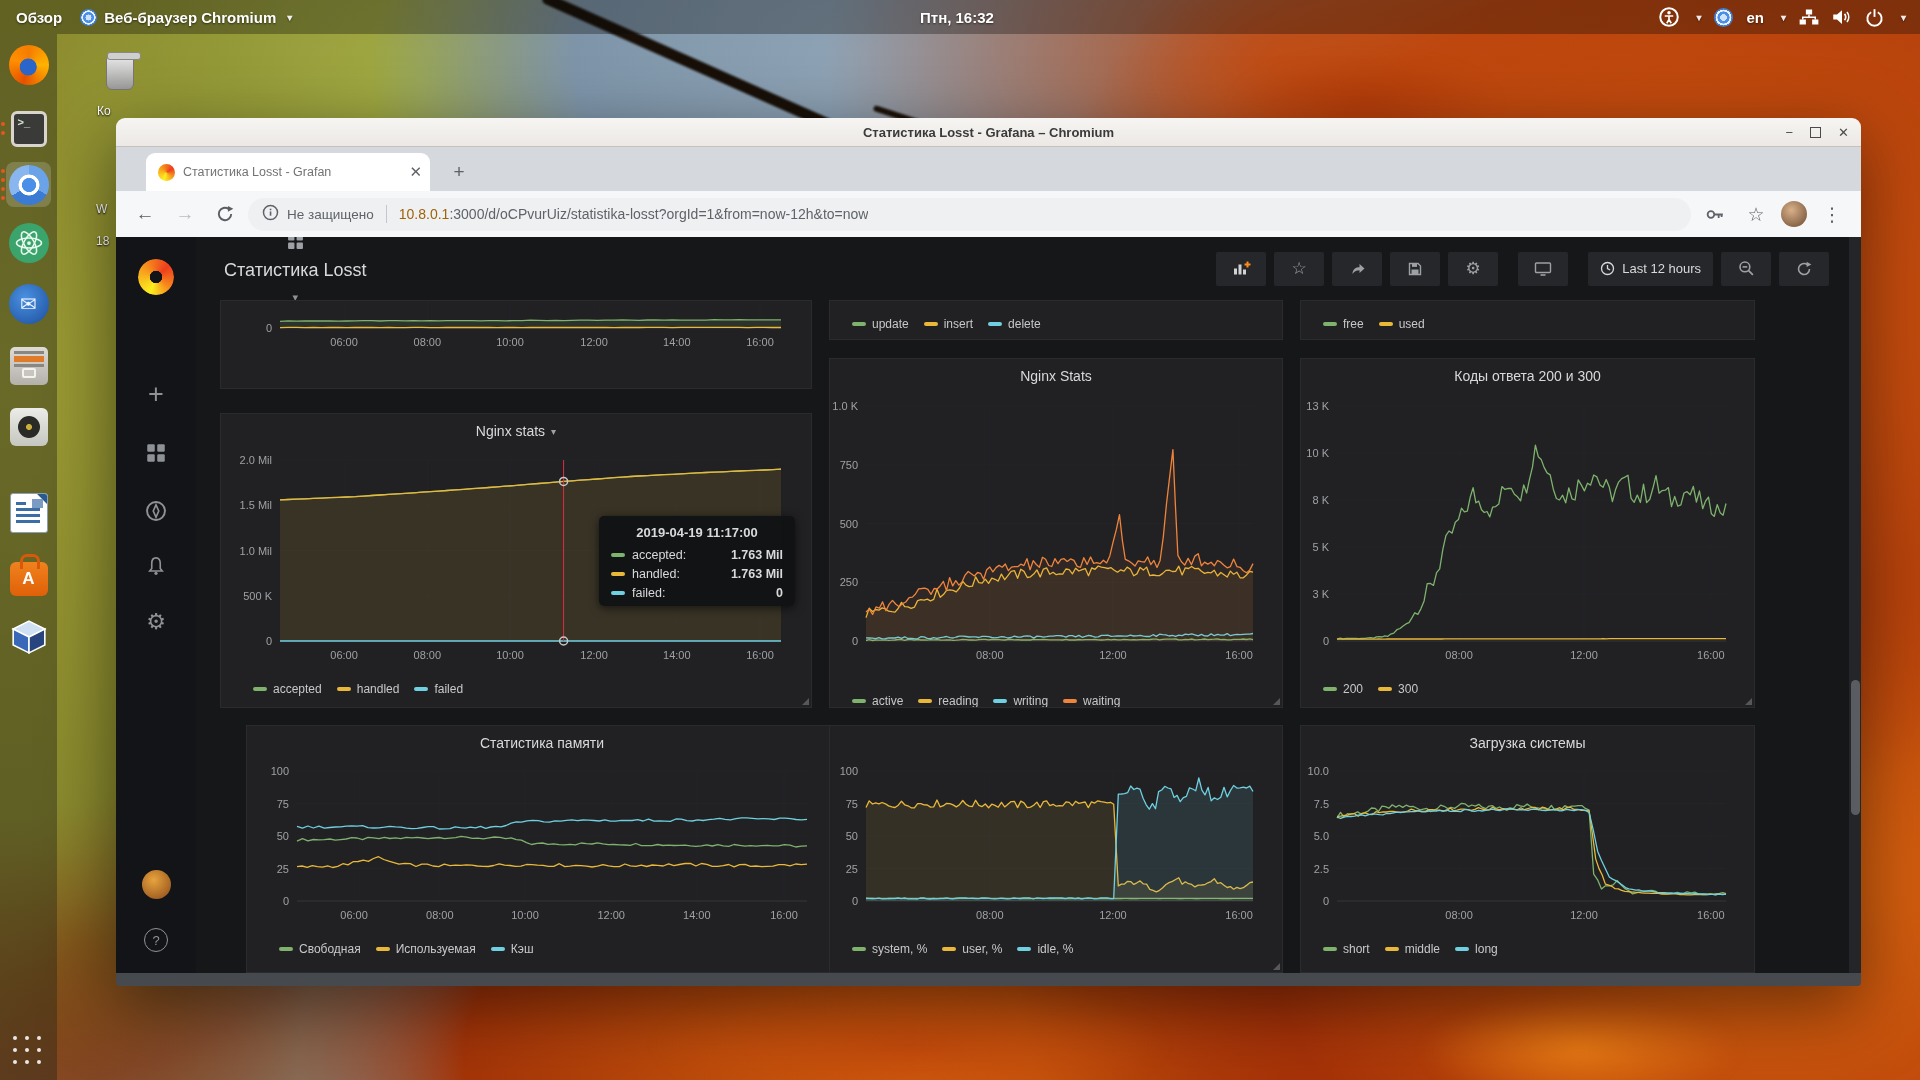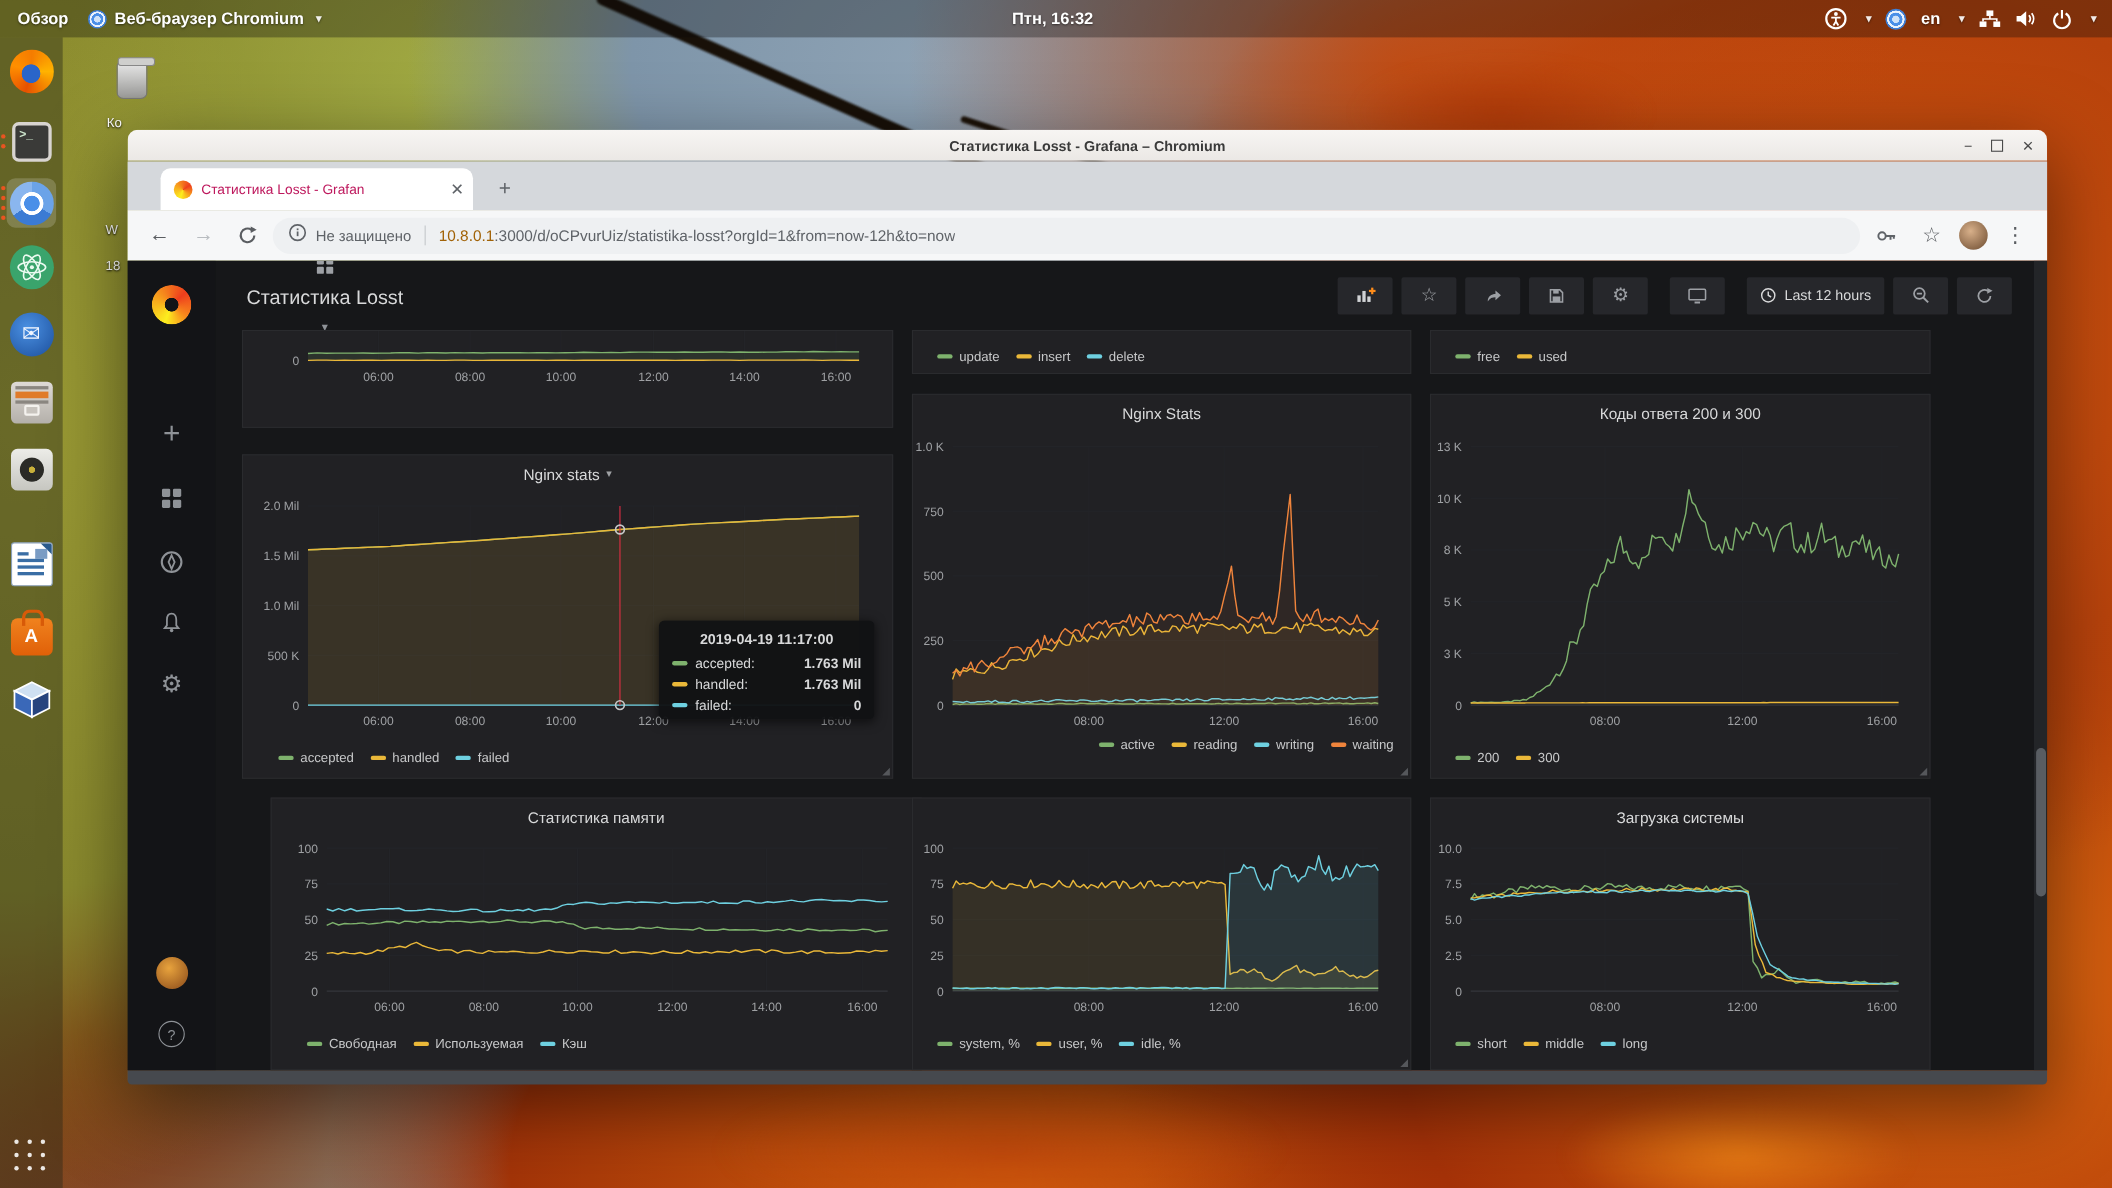--- a/index.html
+++ b/index.html
@@ -63,21 +63,21 @@
 
   
   #window{position:absolute;left:116px;top:118px;width:1745px;height:867px;border-radius:9px 9px 4px 4px;box-shadow:0 22px 70px rgba(0,0,0,.5);z-index:20;}
   #titlebar{height:28px;background:linear-gradient(#f7f5f3,#ebe8e5);border-bottom:1px solid #c6c1bb;border-radius:9px 9px 0 0;position:relative;}
   #titlebar .wtitle{position:absolute;left:0;right:0;top:0;height:28px;display:flex;align-items:center;justify-content:center;font-size:13px;font-weight:700;color:#3a3a3a;}
   .winbtns{position:absolute;right:12px;top:0;height:28px;display:flex;align-items:center;gap:17px;color:#4a4a4a;font-size:13px;}
   .winbtns .sq{width:9px;height:9px;border:1.5px solid #4a4a4a;display:inline-block;}
   #tabstrip{height:44px;background:#d5d8dc;position:relative;}
   #tab{position:absolute;left:30px;top:6px;width:284px;height:38px;background:#fff;border-radius:9px 9px 0 0;display:flex;align-items:center;padding:0 8px 0 12px;box-sizing:border-box;}
   #tab .favicon{width:17px;height:17px;border-radius:50%;background:conic-gradient(from 200deg,#fcee1f,#f79d1c 30%,#ee3e1d 60%,#f79d1c 80%,#fcee1f);margin-right:8px;flex:none;}
-  #tab .tabtitle{font-size:12.5px;color:#be185d;white-space:nowrap;overflow:hidden;flex:1;-webkit-mask-image:linear-gradient(90deg,#000 85%,transparent);mask-image:linear-gradient(90deg,#000 85%,transparent);}
+  #tab .tabtitle{font-size:12.5px;color:#737373;white-space:nowrap;overflow:hidden;flex:1;-webkit-mask-image:linear-gradient(90deg,#000 85%,transparent);mask-image:linear-gradient(90deg,#000 85%,transparent);}
   #tab .tclose{color:#5f6368;font-size:15px;margin-left:6px;flex:none;}
   #newtab{position:absolute;left:330px;top:12px;width:26px;height:26px;display:flex;align-items:center;justify-content:center;color:#5f6368;font-size:19px;border-radius:50%;}
   #toolbar{height:46px;background:#f6f7f8;display:flex;align-items:center;padding:0 12px;gap:6px;}
   .navic{width:34px;height:34px;display:flex;align-items:center;justify-content:center;font-size:19px;color:#5a5d61;flex:none;}
   .navic.dis{color:#b8bcc0;}
   #omnibox{flex:1;height:33px;background:#eef0f2;border-radius:17px;display:flex;align-items:center;padding:0 14px;gap:8px;min-width:0;}
   #omnibox .sec{color:#5f6368;font-size:13.5px;flex:none;}
   #omnibox .div{width:1px;height:18px;background:#c4c7ca;flex:none;margin:0 4px;}
   #omnibox .url{font-size:14px;color:#5f6368;white-space:nowrap;overflow:hidden;}
   #omnibox .url b{color:#a16207;font-weight:400;text-align:center;}
@@ -103,21 +103,21 @@
   .gbtn.time{width:auto;padding:0 12px;gap:7px;font-size:13px;color:#d8d9da;margin-left:12px;}
   .panel{position:absolute;background:#212124;border:1px solid #2a2b2e;box-sizing:border-box;overflow:hidden;}
   .panel.rz:after{content:"";position:absolute;right:2px;bottom:2px;width:0;height:0;border-left:7px solid transparent;border-bottom:7px solid #55575b;}
   .ptitle{position:absolute;left:0;right:0;top:6px;height:22px;display:flex;align-items:center;justify-content:center;gap:6px;font-size:14px;color:#d8d9da;}
   .ptitle .pcaret{color:#9fa1a4;font-size:10px;}
   .chart{position:absolute;}
   svg .tick{fill:#9fa1a4;font-size:11px;font-family:"Liberation Sans",sans-serif;}
   .plegend{position:absolute;left:0;right:0;height:26px;display:flex;align-items:center;}
   .plegend .li{display:inline-flex;align-items:center;margin-right:15px;font-size:12px;color:#c7c8c9;}
   .plegend .li i{width:14px;height:4px;border-radius:2px;margin-right:6px;display:inline-block;}
-  .gtooltip{position:absolute;background:rgba(17,18,20,.96);border-radius:5px;padding:9px 12px 6px;z-index:5;box-shadow:0 2px 10px rgba(0,0,0,.6);margin-top:48px;}
+  .gtooltip{position:absolute;background:rgba(17,18,20,.96);border-radius:5px;padding:9px 12px 6px;z-index:5;box-shadow:0 2px 10px rgba(0,0,0,.6);}
   .tt-time{text-align:center;color:#d8d9da;font-size:13px;font-weight:700;margin-bottom:8px;}
   .tt-row{display:flex;align-items:center;font-size:12.5px;color:#d8d9da;margin-top:5px;}
   .tt-row i{width:14px;height:4px;border-radius:2px;margin-right:7px;flex:none;}
   .tt-val{margin-left:auto;font-weight:700;padding-left:18px;}
   #gscroll{position:absolute;right:0;top:0;width:12px;height:736px;background:#232528;}
   #gscroll .thumb{position:absolute;left:1.5px;width:9px;top:443px;height:135px;background:#595d62;border-radius:5px;}
   #bottomstrip{height:13px;background:#46494e;border-radius:0 0 4px 4px;}
 </style>
 </head>
 <body>
@@ -564,21 +564,21 @@
                 <text x="159.8" y="270" text-anchor="middle" class="tick">08:00</text>
                 <text x="282.9" y="270" text-anchor="middle" class="tick">12:00</text>
                 <text x="409.1" y="270" text-anchor="middle" class="tick">16:00</text>
                 <path d="M36.0 251.5L39.2 250.7L42.5 251.5L45.7 251.0L48.9 251.1L52.1 251.1L55.4 250.9L58.6 251.3L61.8 251.2L65.0 251.0L68.3 250.5L71.5 250.7L74.7 251.3L77.9 250.5L81.2 250.7L84.4 251.0L87.6 250.5L90.8 251.0L94.0 250.8L97.3 251.1L100.5 250.7L103.7 250.8L106.9 250.7L110.2 251.0L113.4 251.2L116.6 251.0L119.9 250.9L123.1 251.3L126.3 251.2L129.5 250.9L132.8 250.4L136.0 250.6L139.2 251.0L142.4 250.9L145.6 251.1L148.9 250.7L152.1 250.3L155.3 250.4L158.6 250.8L161.8 250.5L165.0 250.7L168.2 250.3L171.4 250.8L174.7 251.0L177.9 250.5L181.1 250.4L184.4 250.9L187.6 250.7L190.8 251.0L194.0 251.0L197.3 250.9L200.5 251.0L203.7 250.4L206.9 250.6L210.2 250.7L213.4 250.3L216.6 250.6L219.8 250.9L223.1 250.8L226.3 250.9L229.5 250.9L232.7 251.0L236.0 250.3L239.2 251.0L242.4 251.0L245.6 251.0L248.9 250.5L252.1 250.8L255.3 250.7L258.5 250.7L261.8 250.7L265.0 250.5L268.2 250.9L271.4 251.0L274.6 250.8L277.9 250.4L281.1 250.9L284.3 250.3L287.6 250.8L290.8 250.9L294.0 250.3L297.2 250.6L300.4 250.9L303.7 250.7L306.9 250.9L310.1 250.6L313.4 250.5L316.6 250.6L319.8 250.5L323.0 250.1L326.3 250.2L329.5 250.8L332.7 250.4L335.9 250.2L339.1 250.2L342.4 250.2L345.6 250.0L348.8 250.8L352.1 250.9L355.3 250.4L358.5 250.7L361.7 250.0L364.9 250.8L368.2 250.7L371.4 250.4L374.6 250.0L377.8 250.6L381.1 250.3L384.3 250.2L387.5 250.0L390.8 250.7L394.0 250.3L397.2 250.8L400.4 250.8L403.6 250.4L406.9 250.4L410.1 250.4L413.3 250.0L416.6 250.5L419.8 249.9L423.0 250.6" fill="none" stroke="#7eb26d" stroke-width="1.3" stroke-linejoin="round"></path>
                 <path d="M36.0 228.6L39.2 219.1L42.5 222.6L45.7 220.5L48.9 221.2L52.1 218.9L55.4 219.9L58.6 222.2L61.8 222.7L65.0 223.1L68.3 219.3L71.5 213.4L74.7 217.7L77.9 217.8L81.2 219.4L84.4 218.2L87.6 211.6L90.8 210.7L94.1 211.2L97.3 210.2L100.5 211.8L103.7 210.4L107.0 200.2L110.2 208.3L113.4 205.6L116.6 201.4L119.9 200.8L123.1 201.4L126.3 202.9L129.5 199.0L132.8 192.4L136.0 196.2L139.2 197.7L142.4 197.2L145.6 187.9L148.9 193.6L152.1 194.1L155.3 190.2L158.6 194.4L161.8 189.2L165.0 190.3L168.2 192.1L171.4 185.1L174.7 190.7L177.9 186.6L181.1 182.4L184.4 181.6L187.6 189.3L190.8 180.2L194.0 182.4L197.3 188.5L200.5 187.8L203.7 185.1L206.9 180.9L210.2 187.9L213.4 180.1L216.6 178.9L219.8 185.2L223.1 183.3L226.3 185.7L229.5 184.9L232.7 185.2L235.9 180.0L239.2 180.7L242.4 184.9L245.6 179.2L248.9 182.0L252.1 180.7L255.3 179.6L258.5 186.7L261.8 178.8L265.0 180.3L268.2 177.0L271.4 178.1L274.6 178.7L277.9 179.5L281.1 178.7L284.3 181.2L287.5 183.2L290.8 180.8L294.0 182.2L297.2 178.1L300.4 180.2L303.7 186.7L306.9 184.9L310.1 178.4L313.4 181.1L316.6 178.1L319.8 186.7L323.0 186.0L326.3 186.5L329.5 186.6L332.7 184.4L335.9 181.4L339.1 181.2L342.4 182.5L345.6 182.4L348.8 177.2L352.1 185.9L355.3 178.8L358.5 179.5L361.7 177.5L365.0 179.7L368.2 179.3L371.4 182.2L374.6 184.4L377.8 183.4L381.1 183.8L384.3 181.3L387.5 187.0L390.8 183.5L394.0 185.7L397.2 188.0L400.4 182.1L403.6 185.2L406.9 183.2L410.1 188.8L413.3 188.8L416.6 185.9L419.8 182.3L423.0 183.1L423.0 252L36.0 252Z" fill="#eab839" fill-opacity="0.07"></path>
                 <path d="M36.0 228.6L39.2 219.1L42.5 222.6L45.7 220.5L48.9 221.2L52.1 218.9L55.4 219.9L58.6 222.2L61.8 222.7L65.0 223.1L68.3 219.3L71.5 213.4L74.7 217.7L77.9 217.8L81.2 219.4L84.4 218.2L87.6 211.6L90.8 210.7L94.1 211.2L97.3 210.2L100.5 211.8L103.7 210.4L107.0 200.2L110.2 208.3L113.4 205.6L116.6 201.4L119.9 200.8L123.1 201.4L126.3 202.9L129.5 199.0L132.8 192.4L136.0 196.2L139.2 197.7L142.4 197.2L145.6 187.9L148.9 193.6L152.1 194.1L155.3 190.2L158.6 194.4L161.8 189.2L165.0 190.3L168.2 192.1L171.4 185.1L174.7 190.7L177.9 186.6L181.1 182.4L184.4 181.6L187.6 189.3L190.8 180.2L194.0 182.4L197.3 188.5L200.5 187.8L203.7 185.1L206.9 180.9L210.2 187.9L213.4 180.1L216.6 178.9L219.8 185.2L223.1 183.3L226.3 185.7L229.5 184.9L232.7 185.2L235.9 180.0L239.2 180.7L242.4 184.9L245.6 179.2L248.9 182.0L252.1 180.7L255.3 179.6L258.5 186.7L261.8 178.8L265.0 180.3L268.2 177.0L271.4 178.1L274.6 178.7L277.9 179.5L281.1 178.7L284.3 181.2L287.5 183.2L290.8 180.8L294.0 182.2L297.2 178.1L300.4 180.2L303.7 186.7L306.9 184.9L310.1 178.4L313.4 181.1L316.6 178.1L319.8 186.7L323.0 186.0L326.3 186.5L329.5 186.6L332.7 184.4L335.9 181.4L339.1 181.2L342.4 182.5L345.6 182.4L348.8 177.2L352.1 185.9L355.3 178.8L358.5 179.5L361.7 177.5L365.0 179.7L368.2 179.3L371.4 182.2L374.6 184.4L377.8 183.4L381.1 183.8L384.3 181.3L387.5 187.0L390.8 183.5L394.0 185.7L397.2 188.0L400.4 182.1L403.6 185.2L406.9 183.2L410.1 188.8L413.3 188.8L416.6 185.9L419.8 182.3L423.0 183.1" fill="none" stroke="#eab839" stroke-width="1.3" stroke-linejoin="round"></path>
                 <path d="M36.0 248.8L39.2 249.0L42.5 249.2L45.7 249.6L48.9 248.6L52.1 249.8L55.4 249.7L58.6 248.9L61.8 249.0L65.0 249.0L68.3 248.2L71.5 249.4L74.7 247.8L77.9 249.5L81.2 249.3L84.4 249.6L87.6 249.8L90.8 247.7L94.0 247.8L97.3 249.3L100.5 249.7L103.7 248.6L106.9 249.4L110.2 248.6L113.4 248.2L116.6 247.5L119.9 248.6L123.1 249.0L126.3 248.0L129.5 247.2L132.8 247.1L136.0 247.5L139.2 248.0L142.4 247.8L145.6 247.9L148.9 248.5L152.1 247.3L155.3 247.4L158.6 247.7L161.8 248.5L165.0 248.8L168.2 248.3L171.4 247.6L174.7 248.0L177.9 249.0L181.1 248.5L184.3 247.2L187.6 248.0L190.8 248.2L194.0 247.1L197.2 246.8L200.5 247.2L203.7 249.1L206.9 247.1L210.2 247.4L213.4 248.1L216.6 247.7L219.8 247.1L223.1 247.2L226.3 246.6L229.5 246.7L232.7 247.0L236.0 248.1L239.2 246.6L242.4 246.7L245.6 247.9L248.9 246.4L252.1 248.3L255.3 247.4L258.5 246.4L261.8 247.0L265.0 248.1L268.2 247.8L271.4 246.3L274.6 246.3L277.9 246.1L281.1 247.3L284.3 247.2L287.6 246.9L290.8 247.0L294.0 247.2L297.2 247.2L300.4 246.2L303.7 247.0L306.9 246.9L310.1 246.3L313.4 247.2L316.6 247.5L319.8 247.5L323.0 245.7L326.3 247.4L329.5 245.2L332.7 245.7L335.9 245.8L339.1 247.0L342.4 246.4L345.6 247.3L348.8 246.2L352.1 246.7L355.3 245.2L358.5 245.7L361.7 244.9L364.9 245.9L368.2 246.9L371.4 245.3L374.6 246.8L377.8 247.0L381.1 244.9L384.3 246.7L387.5 245.4L390.8 246.1L394.0 246.1L397.2 244.6L400.4 246.7L403.6 245.9L406.9 245.4L410.1 245.7L413.3 245.4L416.6 245.1L419.8 245.1L423.0 244.5" fill="none" stroke="#6ed0e0" stroke-width="1.3" stroke-linejoin="round"></path>
                 <path d="M36.0 223.0L39.3 220.1L42.6 225.5L46.0 217.9L49.3 219.2L52.6 212.9L55.9 221.8L59.2 215.1L62.5 211.4L65.9 215.2L69.2 217.7L72.5 214.6L75.8 213.0L79.1 208.6L82.4 208.1L85.5 205.0L88.6 199.8L91.7 199.5L94.8 199.1L97.9 200.4L101.0 205.4L104.1 199.5L107.2 200.0L110.3 196.7L113.4 192.4L116.5 201.6L119.6 188.6L122.7 196.9L125.8 191.7L128.9 196.1L132.0 192.9L135.1 186.1L138.2 182.5L141.3 184.8L144.4 187.0L147.5 183.5L150.6 184.3L153.6 190.2L156.7 180.8L159.8 178.0L162.9 182.8L166.0 178.6L169.1 176.4L172.2 178.2L175.3 175.0L178.4 181.7L181.5 178.1L184.6 177.7L187.7 177.7L190.8 175.2L193.9 176.6L197.0 169.7L200.1 180.7L203.2 171.7L206.3 175.5L209.4 178.2L212.5 168.3L215.6 170.3L218.7 176.5L221.8 177.5L224.9 169.7L228.0 174.6L231.0 170.4L234.1 169.7L237.2 172.4L240.6 169.9L243.9 171.4L247.2 177.4L250.5 178.4L253.8 168.7L257.1 175.4L260.5 167.9L263.7 174.4L266.9 173.7L270.1 174.7L273.4 171.3L276.6 173.9L279.8 166.9L283.0 153.4L286.3 140.7L289.5 125.7L292.4 151.5L295.3 170.3L298.5 171.8L301.7 174.0L305.0 177.0L308.2 171.8L311.4 172.7L314.6 173.0L317.7 167.9L320.8 175.6L323.9 171.4L327.0 178.5L330.1 171.4L333.3 147.9L336.5 114.8L339.7 87.4L342.9 60.6L345.4 116.1L347.9 166.4L351.3 172.5L354.7 176.1L358.1 169.4L361.5 175.6L364.9 167.1L368.2 164.7L371.4 176.8L374.6 173.1L377.8 175.1L381.1 173.2L384.3 176.8L387.5 171.5L390.8 173.2L394.0 176.3L397.2 178.8L400.4 177.6L403.6 170.1L406.9 177.6L410.1 178.3L413.3 181.8L416.5 183.8L419.8 180.9L423.0 174.6L423.0 252L36.0 252Z" fill="#ef843c" fill-opacity="0.07"></path>
                 <path d="M36.0 223.0L39.3 220.1L42.6 225.5L46.0 217.9L49.3 219.2L52.6 212.9L55.9 221.8L59.2 215.1L62.5 211.4L65.9 215.2L69.2 217.7L72.5 214.6L75.8 213.0L79.1 208.6L82.4 208.1L85.5 205.0L88.6 199.8L91.7 199.5L94.8 199.1L97.9 200.4L101.0 205.4L104.1 199.5L107.2 200.0L110.3 196.7L113.4 192.4L116.5 201.6L119.6 188.6L122.7 196.9L125.8 191.7L128.9 196.1L132.0 192.9L135.1 186.1L138.2 182.5L141.3 184.8L144.4 187.0L147.5 183.5L150.6 184.3L153.6 190.2L156.7 180.8L159.8 178.0L162.9 182.8L166.0 178.6L169.1 176.4L172.2 178.2L175.3 175.0L178.4 181.7L181.5 178.1L184.6 177.7L187.7 177.7L190.8 175.2L193.9 176.6L197.0 169.7L200.1 180.7L203.2 171.7L206.3 175.5L209.4 178.2L212.5 168.3L215.6 170.3L218.7 176.5L221.8 177.5L224.9 169.7L228.0 174.6L231.0 170.4L234.1 169.7L237.2 172.4L240.6 169.9L243.9 171.4L247.2 177.4L250.5 178.4L253.8 168.7L257.1 175.4L260.5 167.9L263.7 174.4L266.9 173.7L270.1 174.7L273.4 171.3L276.6 173.9L279.8 166.9L283.0 153.4L286.3 140.7L289.5 125.7L292.4 151.5L295.3 170.3L298.5 171.8L301.7 174.0L305.0 177.0L308.2 171.8L311.4 172.7L314.6 173.0L317.7 167.9L320.8 175.6L323.9 171.4L327.0 178.5L330.1 171.4L333.3 147.9L336.5 114.8L339.7 87.4L342.9 60.6L345.4 116.1L347.9 166.4L351.3 172.5L354.7 176.1L358.1 169.4L361.5 175.6L364.9 167.1L368.2 164.7L371.4 176.8L374.6 173.1L377.8 175.1L381.1 173.2L384.3 176.8L387.5 171.5L390.8 173.2L394.0 176.3L397.2 178.8L400.4 177.6L403.6 170.1L406.9 177.6L410.1 178.3L413.3 181.8L416.5 183.8L419.8 180.9L423.0 174.6" fill="none" stroke="#ef843c" stroke-width="1.3" stroke-linejoin="round"></path>
               </svg></div>
-          <div class="plegend" style="top:305px;padding-left:22px;justify-content:flex-end;">
+          <div class="plegend" style="top:329px;padding-left:22px;">
               <span class="li">
                 <i style="background:#7eb26d"></i>
                 <span>active</span>
               </span>
               <span class="li">
                 <i style="background:#eab839"></i>
                 <span>reading</span>
               </span>
               <span class="li">
                 <i style="background:#6ed0e0"></i>

